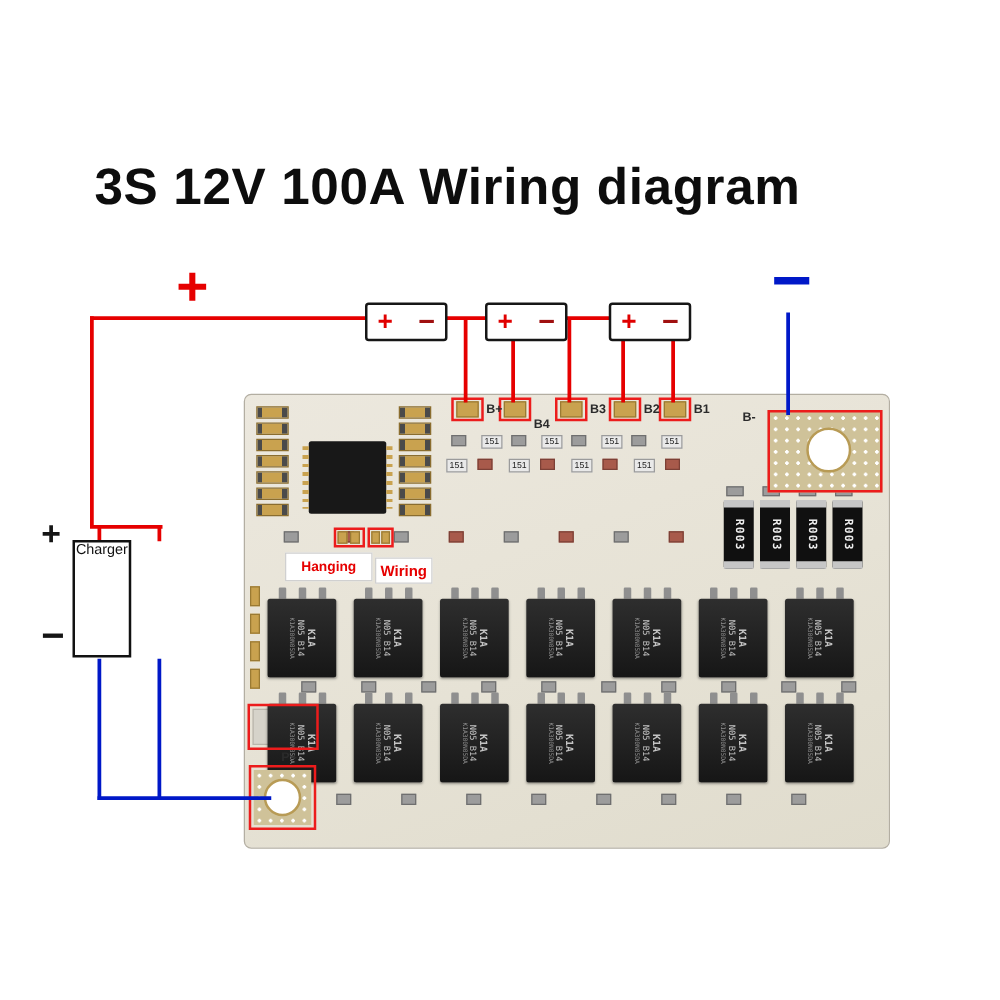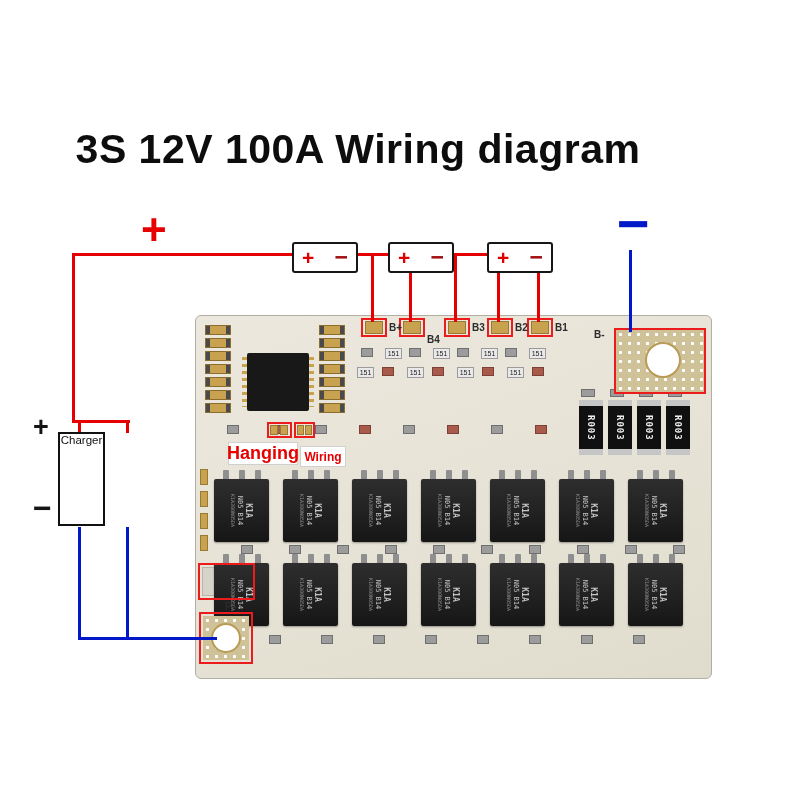--- a/index.html
+++ b/index.html
@@ -89,21 +89,21 @@
     <div class="abs silk" style="left:398px;top:13px;font-size:10px;">B-</div>
     <div class="abs silk" style="left:29px;top:285px;font-size:10px;">P -</div>
 
     <div class="abs redbox" style="left:71px;top:106px;width:25px;height:16px;"></div>
     <div class="abs redbox" style="left:98px;top:106px;width:21px;height:16px;"></div>
     <div class="abs goldpad" style="left:74px;top:109px;width:8px;height:10px;z-index:8;"></div>
     <div class="abs goldpad" style="left:84px;top:109px;width:8px;height:10px;z-index:8;"></div>
     <div class="abs goldpad" style="left:101px;top:109px;width:7px;height:10px;z-index:8;"></div>
     <div class="abs goldpad" style="left:109px;top:109px;width:7px;height:10px;z-index:8;"></div>
 
-    <div class="abs labelbox" style="left:32px;top:126px;width:68px;height:21px;font-size:18px;">Hanging</div>
+    <div class="abs labelbox" style="left:32px;top:126px;width:68px;height:21px;font-size:11px;">Hanging</div>
     <div class="abs labelbox" style="left:104px;top:130px;width:44px;height:19px;font-size:12px;">Wiring</div>
 
     <div class="abs dotpad" style="left:418px;top:12px;width:88px;height:62px;border:2.5px solid #ec1c1c;">
       <div class="abs hole" style="left:29px;top:12px;width:36px;height:36px;"></div>
     </div>
 
     <div class="abs redbox" style="left:2px;top:247px;width:57px;height:37px;"></div>
     <div class="abs" style="left:6px;top:251px;width:49px;height:29px;background:#d6d3ca;border:1px solid #b9b5aa;box-sizing:border-box;"></div>
     <div class="abs redbox" style="left:3px;top:296px;width:54px;height:52px;"></div>
     <div class="abs dotpad" style="left:7px;top:300px;width:46px;height:44px;">

